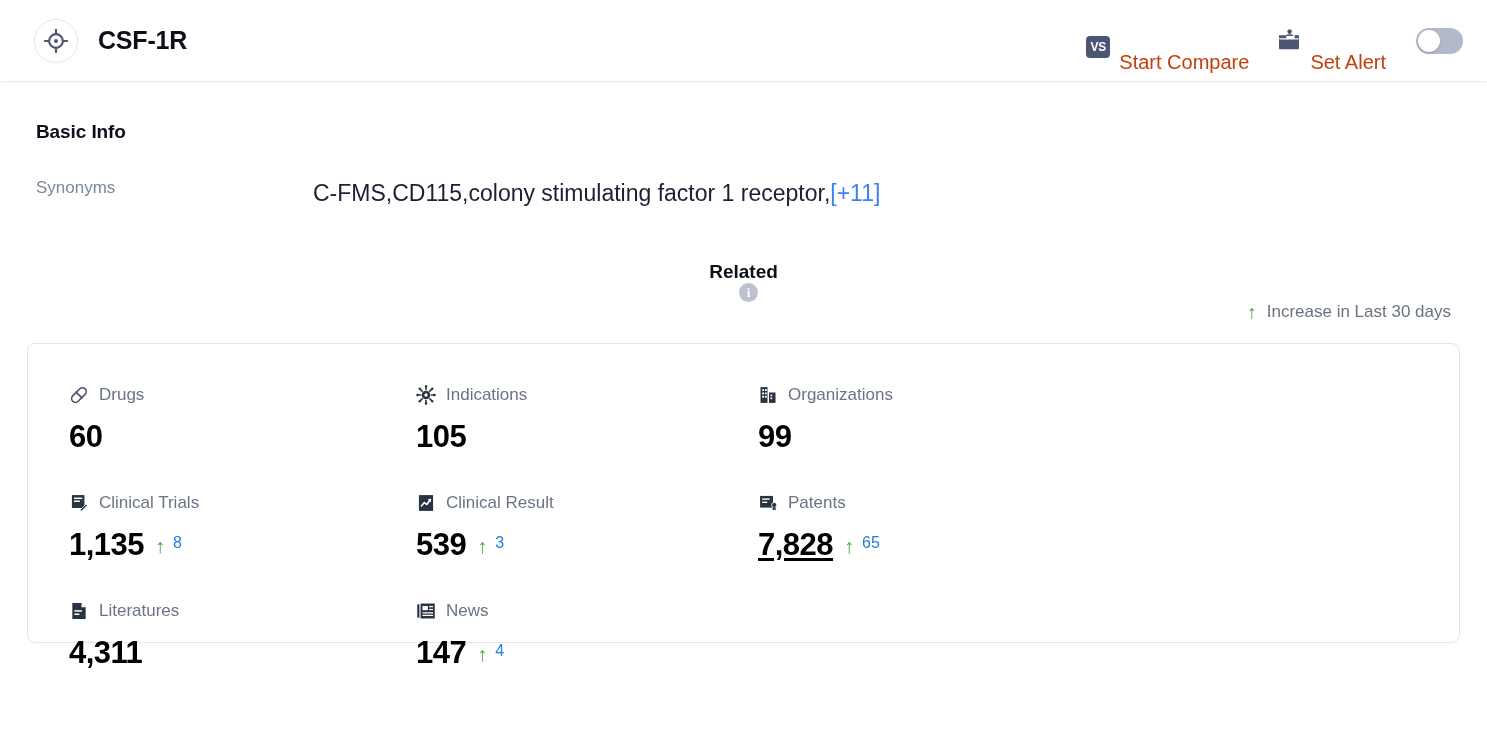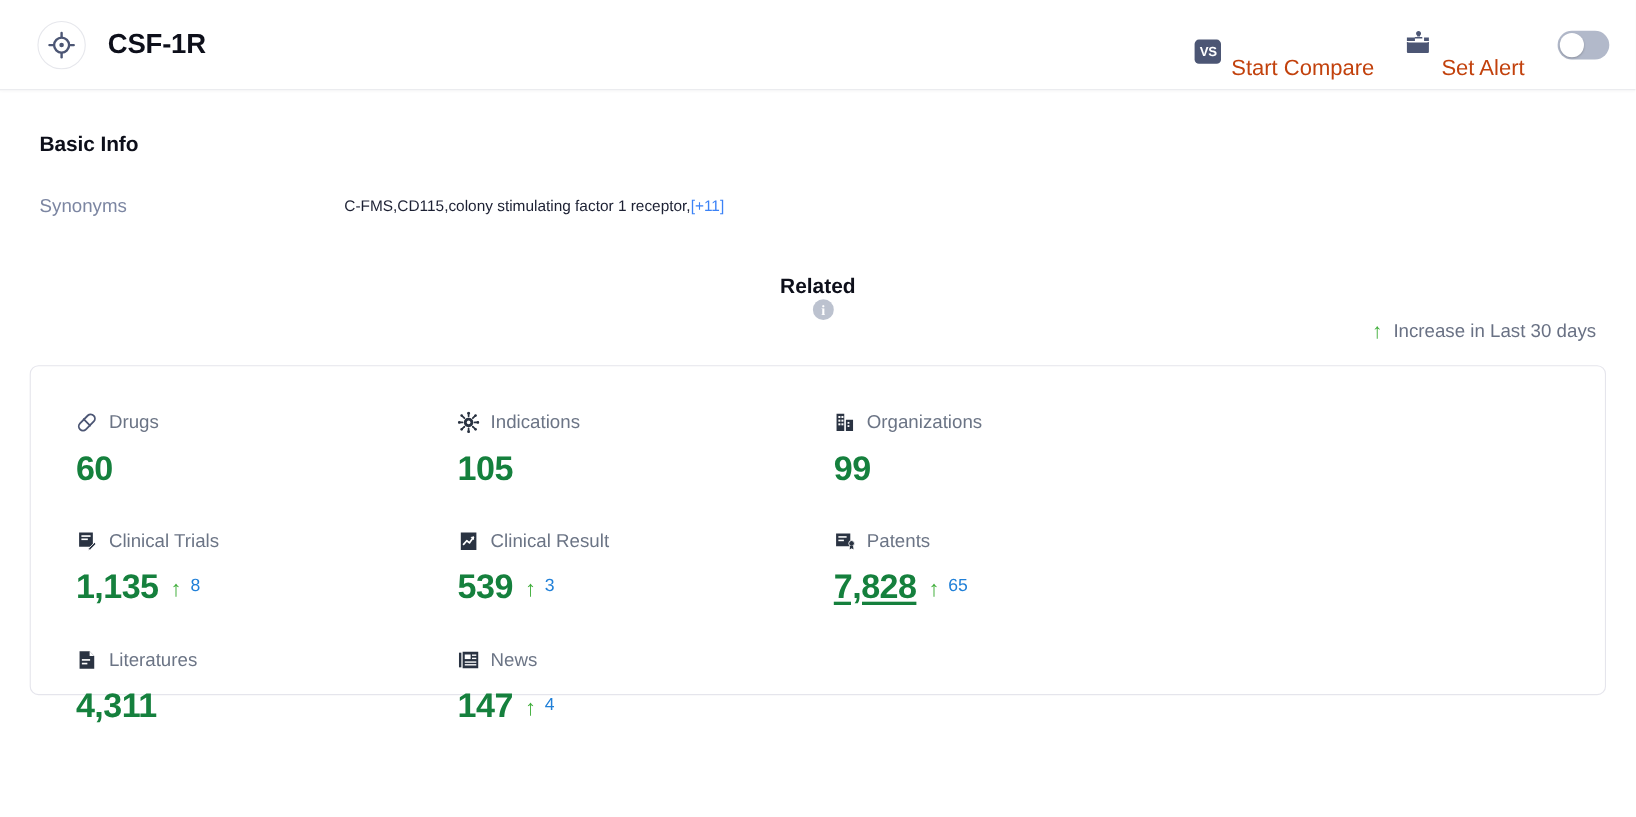--- a/index.html
+++ b/index.html
@@ -104,21 +104,21 @@
     margin-top: 35px;
     padding-left: 9px;
   }
   .info-label {
     width: 277px;
     flex: 0 0 277px;
     font-size: 17px;
     color: #7c86a2;
   }
   .info-value {
-    font-size: 14px;
+    font-size: 23px;
     color: #1c2033;
     line-height: 1.35;
   }
   .link-more {
     color: #3b82f6;
     cursor: pointer;
   }
 
   
   .related-head {
@@ -182,21 +182,21 @@
     color: #6b7485;
   }
   .stat-value-row {
     display: flex;
     align-items: baseline;
     margin-top: 13px;
   }
   .stat-value {
     font-size: 31px;
     font-weight: bold;
-    color: #15803d;
+    color: #000000;
     letter-spacing: -0.5px;
     cursor: pointer;
   }
   .stat-value.underlined { text-decoration: underline; text-underline-offset: 3px; }
   .delta {
     display: flex;
     align-items: baseline;
     margin-left: 11px;
   }
   .delta-arrow {

